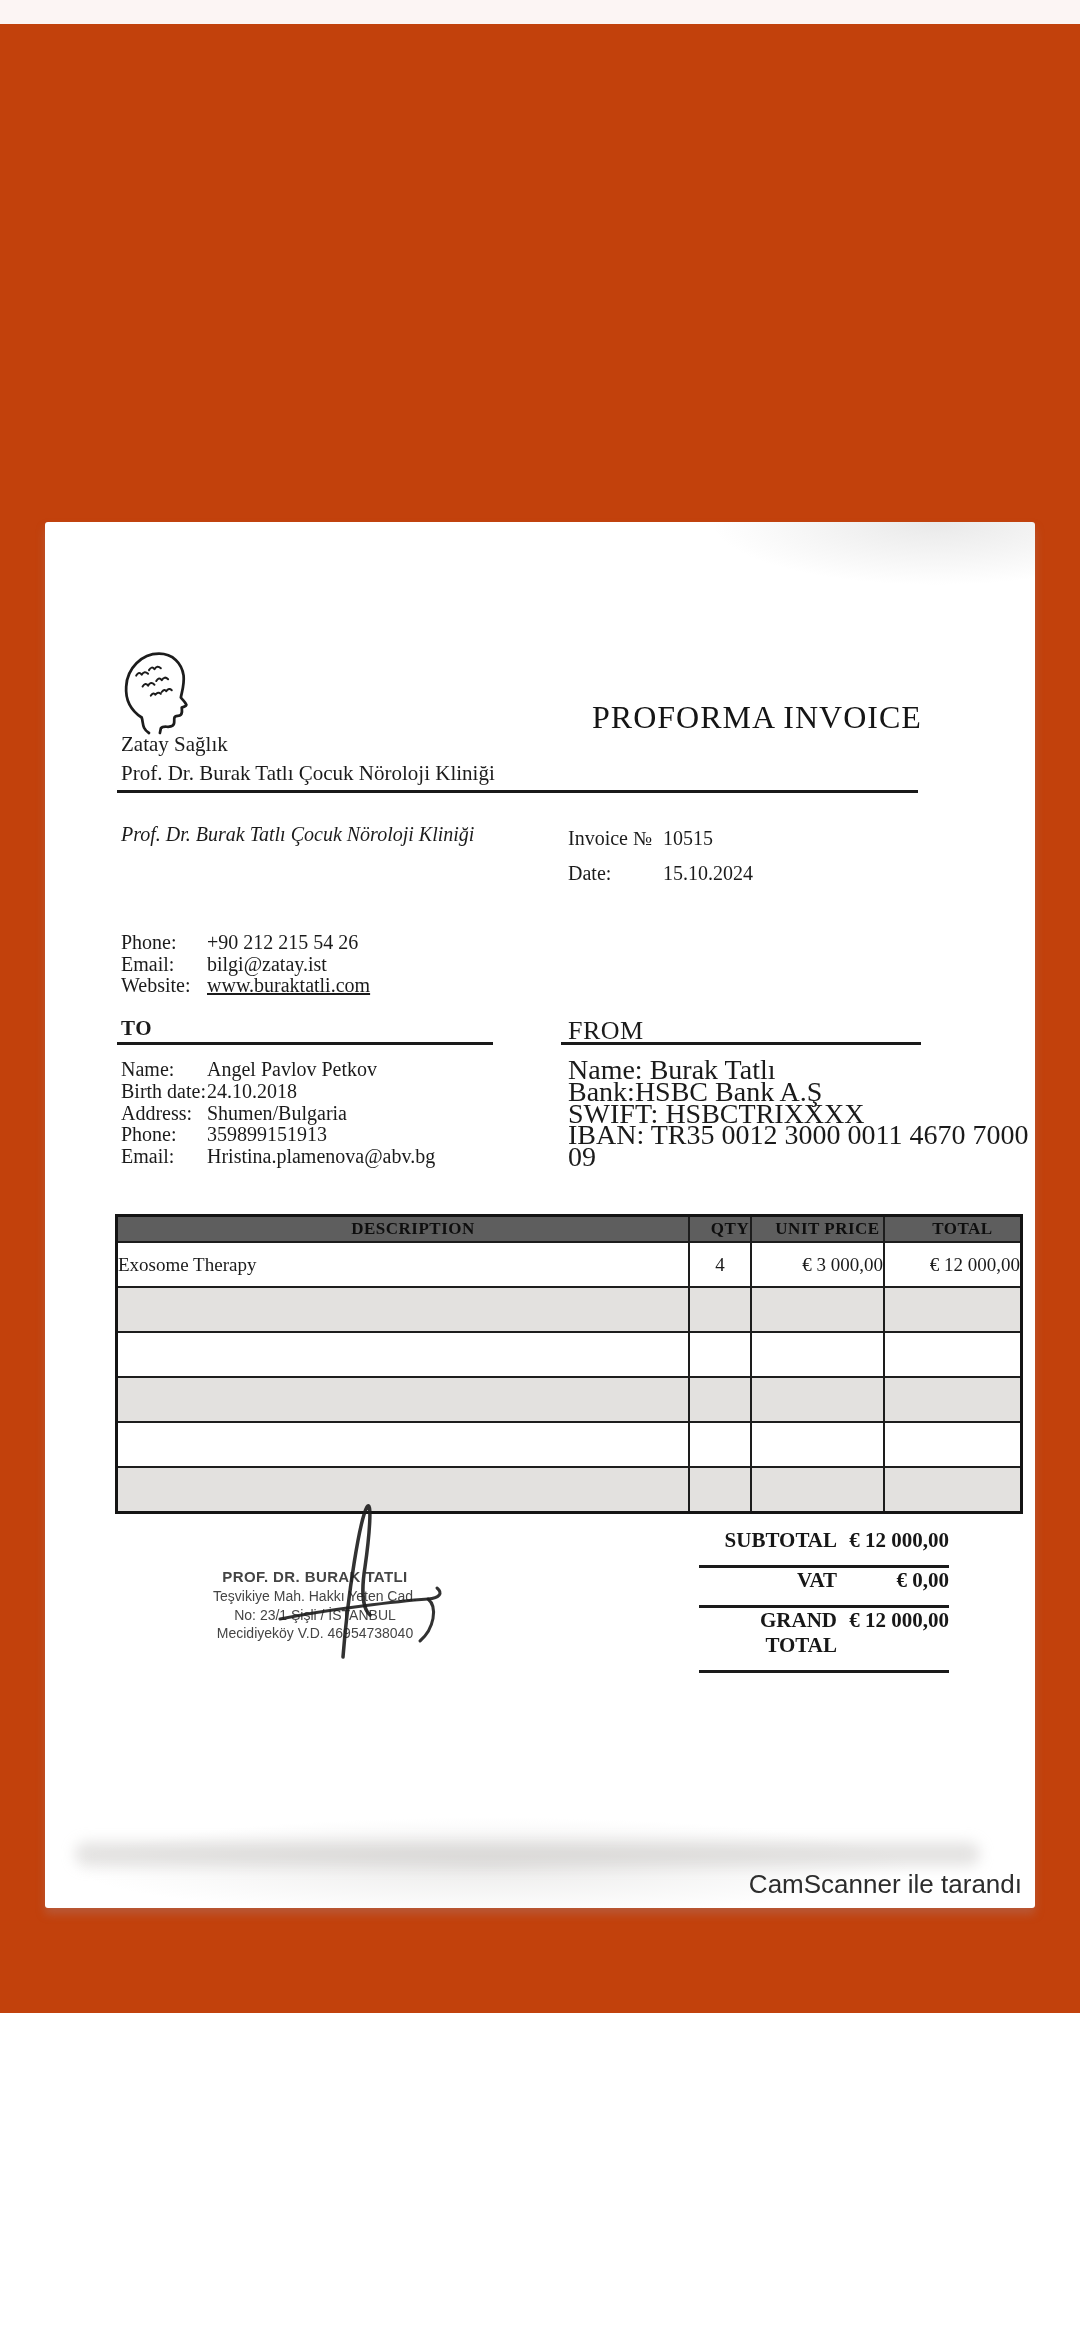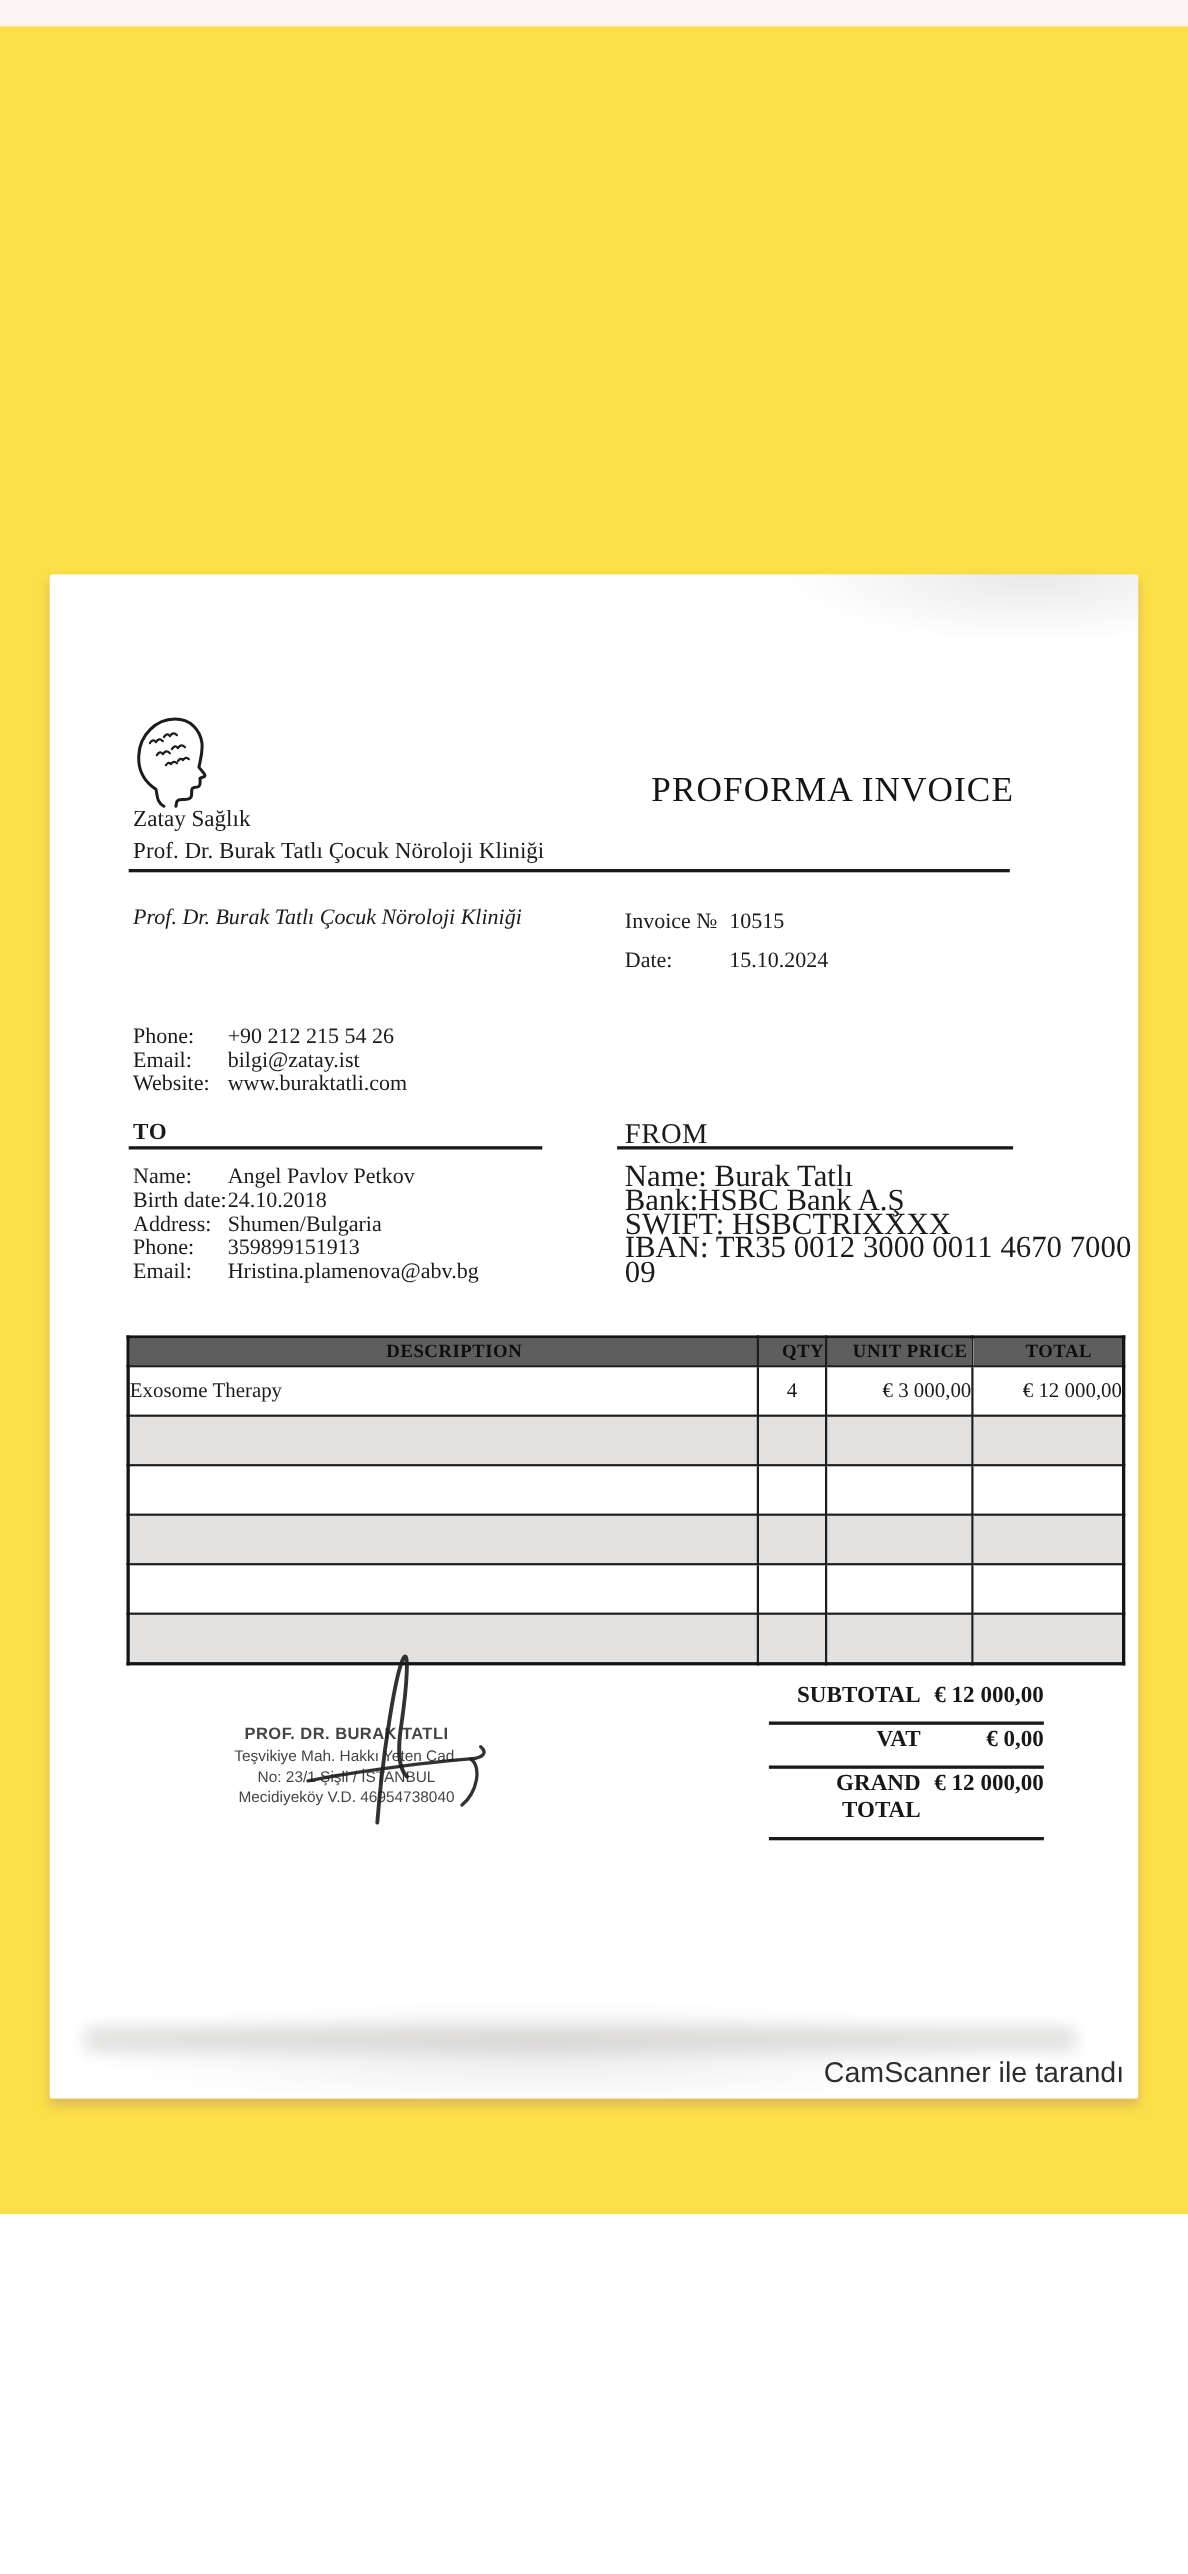--- a/index.html
+++ b/index.html
@@ -1,18 +1,18 @@
 <!DOCTYPE html>
 <html><head>
 <meta charset="utf-8">
 <style>
   html,body{margin:0;padding:0;}
   .screen{
     position:relative; width:1080px; height:2013px;
-    background:#fde047; overflow:hidden;
+    background:#c2410c; overflow:hidden;
     font-family:"Liberation Serif", serif; color:#1b1b1b;
   }
   .top-strip{position:absolute;left:0;top:0;width:1080px;height:24px;background:#fcf5f4;}
   .paper{
     position:absolute; left:45px; top:522px; width:990px; height:1386px;
     background:
       radial-gradient(ellipse 320px 90px at 90% 0%, rgba(175,175,175,.28), transparent 70%),
       radial-gradient(ellipse 600px 70px at 45% 97%, rgba(168,165,162,.22), transparent 70%),
       #ffffff;
     border-radius:3px;
@@ -23,21 +23,21 @@
   .logo{left:73px; top:124px; width:82px; height:92px;}
   .brand-name{left:76px; top:210px; font-size:21px;}
   .brand-sub{left:76px; top:239px; font-size:21px;}
   .header-rule{left:72px; top:268px; width:801px; height:3px; background:#191919;}
   .doc-title{left:547px; top:177px; font-size:32px; letter-spacing:1px; color:#151515;text-align:right;}
   
   .issuer-name{left:76px; top:301px; font-size:20px; font-style:italic;}
   .issuer-address{left:76px; top:336px; font-size:20px; line-height:22.5px;}
   .contact{left:76px; top:410px; font-size:20px; line-height:21.6px;}
   .contact .lbl{display:inline-block; width:86px;}
-  .u{}
+  .u{text-decoration:underline;}
   
   .meta{left:523px; top:305px; font-size:20px;}
   .meta-row{margin-bottom:12px;}
   .meta .lbl{display:inline-block; width:95px;}
   
   .to-head{left:76px; top:494px; font-size:21px; font-weight:bold; letter-spacing:.5px;}
   .to-rule{left:72px; top:520px; width:376px; height:3px; background:#1a1a1a;}
   .from-head{left:523px; top:494px; font-size:26px; font-weight:normal; letter-spacing:.5px;}
   .from-rule{left:516px; top:520px; width:360px; height:3px; background:#1a1a1a;}
   .to-fields{left:76px; top:537px; font-size:20px; line-height:21.8px;}

